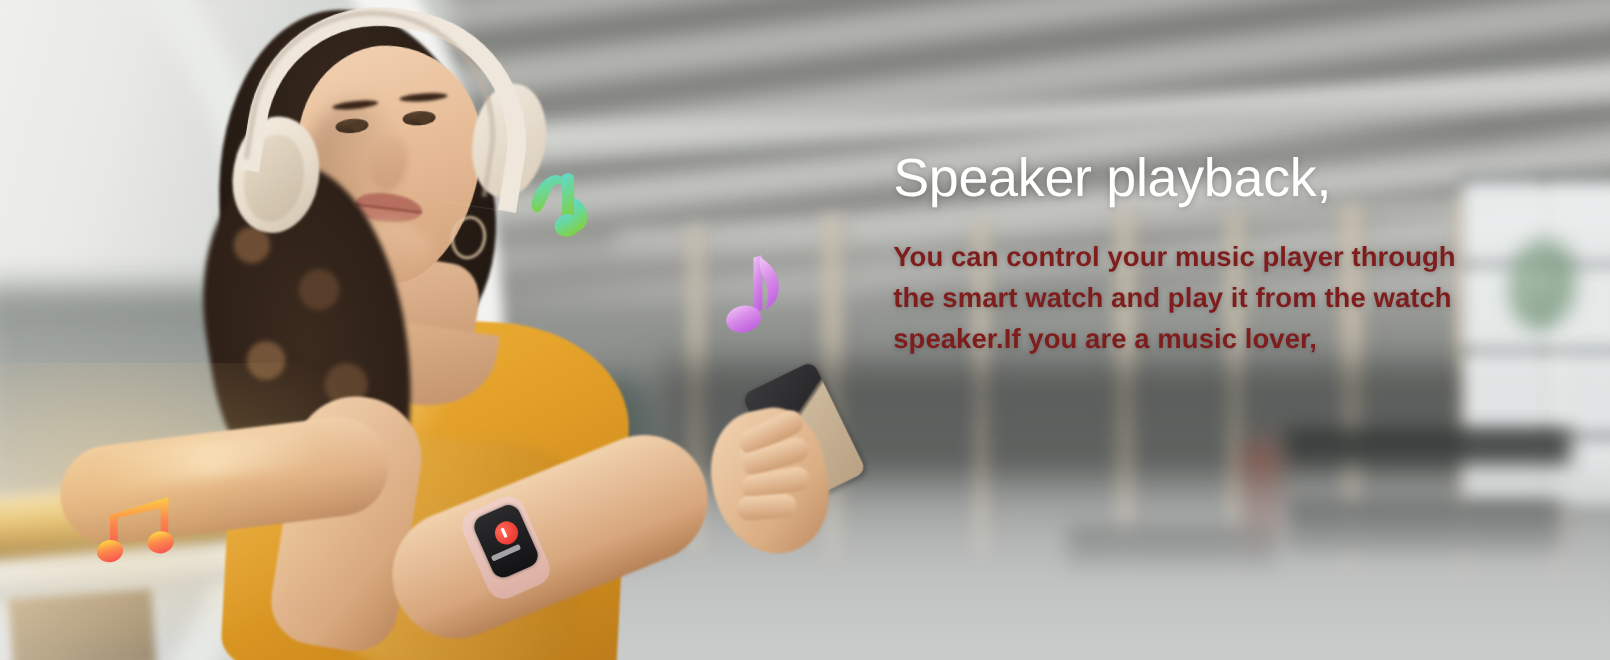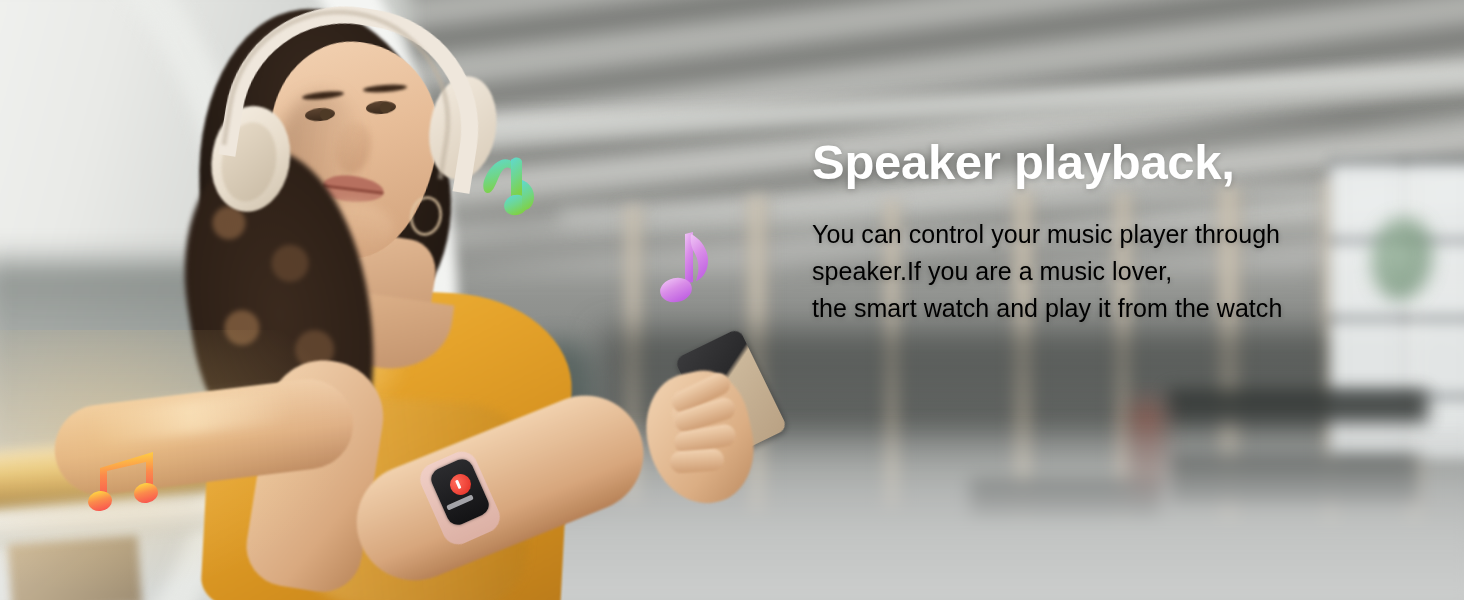--- a/index.html
+++ b/index.html
@@ -330,27 +330,27 @@
   }
 
   
   .note{position:absolute;}
   .note svg{display:block;}
 
   
   .copy{position:absolute;left:812px;top:134px;width:560px;}
   .headline{
     margin:0;color:#ffffff;font-size:49px;line-height:57px;
-    font-weight:700;letter-spacing:-.3px;
+    font-weight:400;letter-spacing:-.3px;
     text-shadow:0 1px 6px rgba(0,0,0,.22);
   }
   .headline .l2{display:block;}
   .body{
-    margin:25px 0 0 0;color:#000000;font-size:25px;line-height:37px;
-    font-weight:400;letter-spacing:.05px;
+    margin:25px 0 0 0;color:#7f1d1d;font-size:25px;line-height:37px;
+    font-weight:700;letter-spacing:.05px;
     text-shadow:0 1px 5px rgba(0,0,0,.22);
     max-width:545px;
   }
   .body span{display:block;white-space:nowrap;}
 </style>
 </head>
 <body>
 
 <div class="banner">
 
@@ -477,18 +477,18 @@
       <path d="M12 22 L12 52 L19 52 L19 25 L58 16 L58 44 L65 44 L65 6 Z" fill="url(#gOrange)"></path>
       <ellipse cx="12" cy="55" rx="12" ry="10" fill="url(#gOrange)" transform="rotate(-10 12 55)"></ellipse>
       <ellipse cx="58" cy="47" rx="12" ry="10" fill="url(#gOrange)" transform="rotate(-10 58 47)"></ellipse>
     </svg>
   </div>
 
   <div class="copy">
     <h1 class="headline"><span class="l1">Speaker playback,</span></h1>
     <p class="body">
       <span>You can control your music player through</span>
+      <span>the smart watch and play it from the watch</span>
       <span>speaker.If you are a music lover,</span>
-      <span>the smart watch and play it from the watch</span>
     </p>
   </div>
 
 </div>
 
 </body></html>

